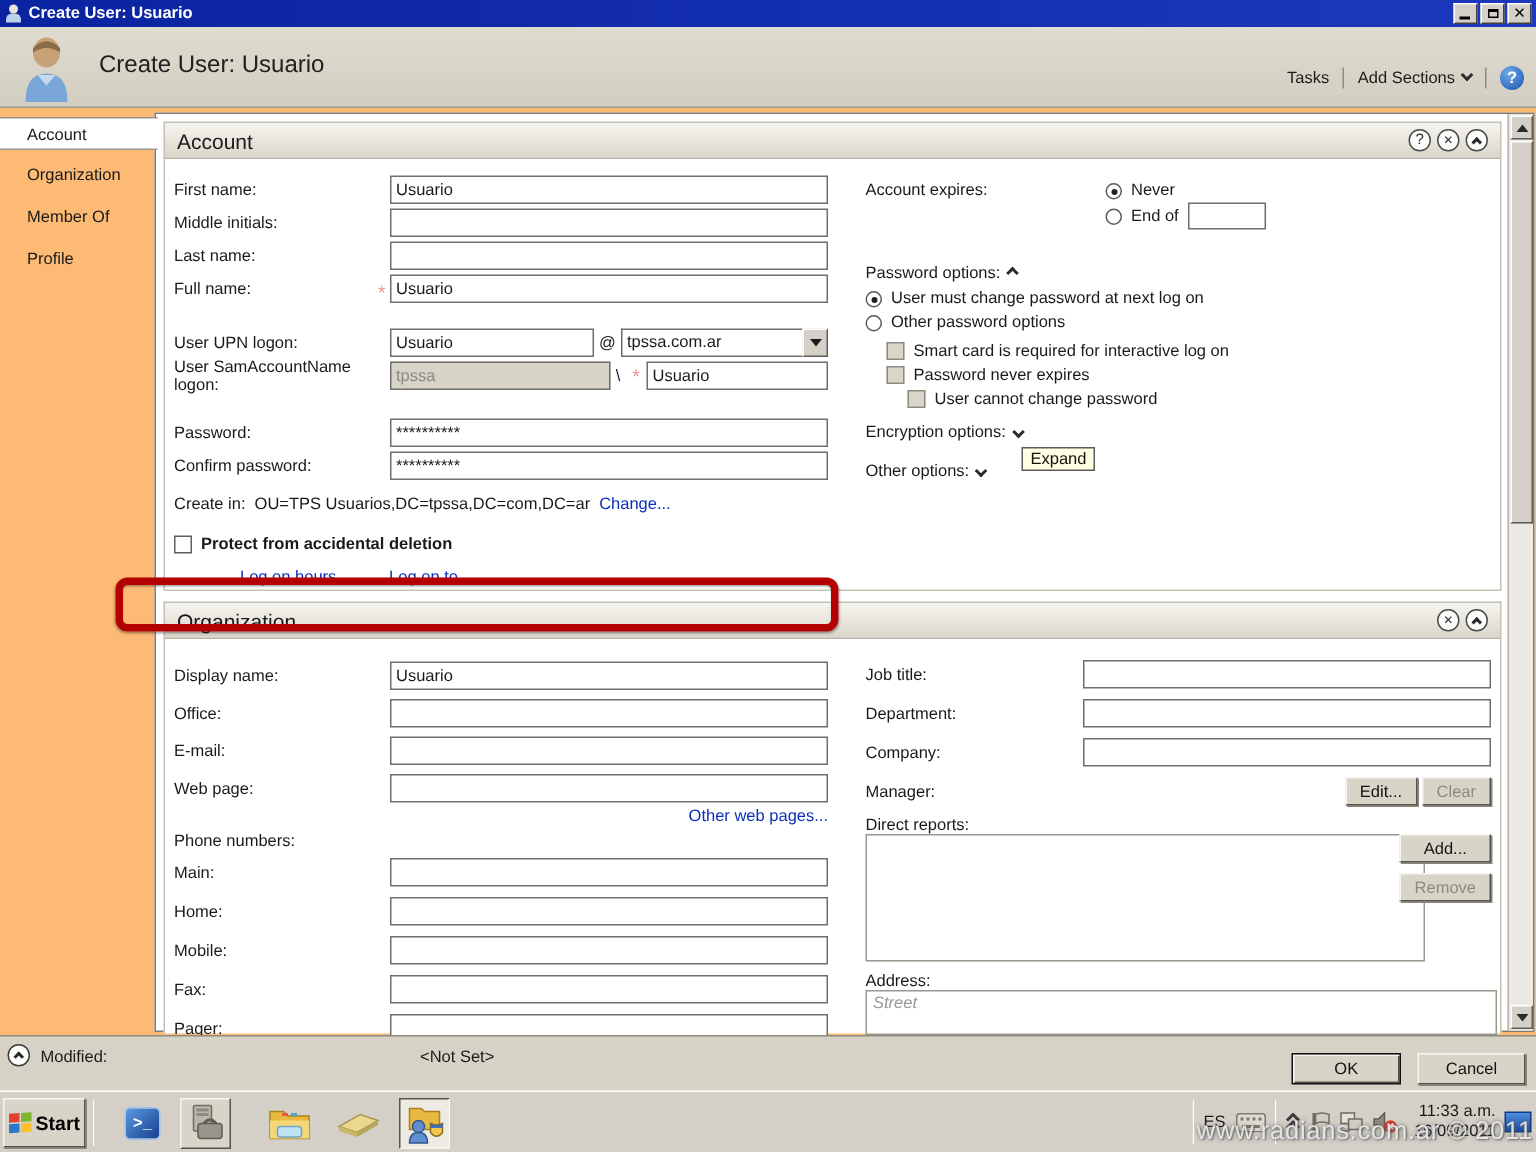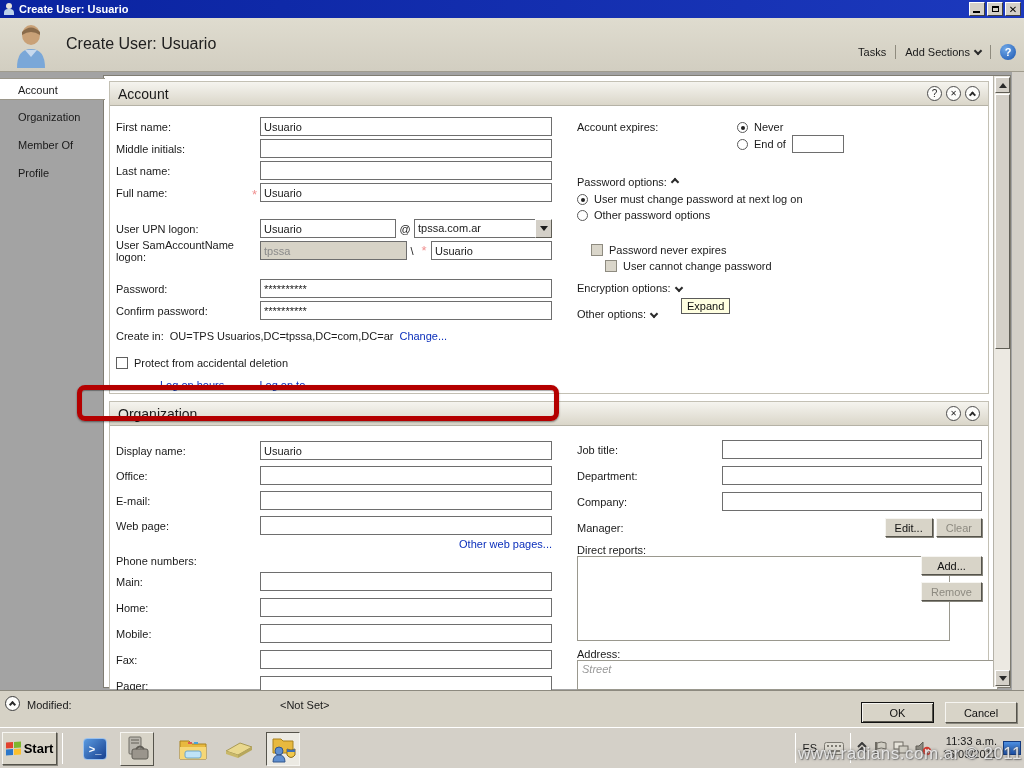--- a/index.html
+++ b/index.html
@@ -31,21 +31,21 @@
   .hdr-link { color:#1a1a1a; }
   .hdr-sep { width:1px; height:14px; background:#8f8b7e; }
   .help-circle { width:16px; height:16px; border-radius:50%;
     background:radial-gradient(circle at 35% 30%, #6fa8e8, #1a55b0); color:#fff;
     font-weight:bold; font-size:11px; display:flex; align-items:center; justify-content:center; }
   .chev { width:6px; height:6px; border-right:2px solid #2a2a2a; border-bottom:2px solid #2a2a2a; display:inline-block; }
   .chev.down { transform:rotate(45deg); margin-left:5px; vertical-align:2px; }
   .chev.up { transform:rotate(-135deg); margin-left:5px; vertical-align:-2px; }
 
   
-  .bodyarea { position:absolute; top:72px; left:0; right:12px; height:618px; background:#a3a3a3; }
+  .bodyarea { position:absolute; top:72px; left:0; right:0; height:618px; background:#fdba74; }
   .sidebar { position:absolute; left:0; top:0; width:104px; height:100%; }
   .side-item { height:22px; line-height:22px; padding-left:18px; margin-top:6px; color:#1a1a1a; cursor:default; }
   .side-item.sel { background:#ffffff; border-top:1px solid #9a968a; border-bottom:1px solid #9a968a; position:relative; z-index:3; width:105px; }
   .mainpanel { position:absolute; left:103px; right:1px; top:3px; bottom:2px; background:#fff;
     border:1px solid #7f7c72; }
 
   
   .vscroll { position:absolute; right:0; top:0; bottom:0; width:17px; background:#ece9e2; border-left:1px solid #b5b2a8; }
   .sbtn { position:absolute; left:1px; width:15px; height:16px; background:#d4d0c8;
     border:1px solid; border-color:#fff #5f5d55 #5f5d55 #fff; }
@@ -80,21 +80,21 @@
   .req-inline { width:14px; text-align:center; flex:none; color:#f09090; font-size:13px; }
   .combo { flex:1; display:flex; height:19px; }
   .combo-text { flex:1; border:1px solid #6e6e6e; border-right:none; background:#fff; padding:1px 3px; line-height:15px; }
   .combo-btn { width:17px; background:#d4d0c8; border:1px solid; border-color:#fff #5f5d55 #5f5d55 #fff;
     display:flex; align-items:center; justify-content:center; }
   .combo-btn i { width:0; height:0; border-left:4px solid transparent; border-right:4px solid transparent; border-top:5px solid #1a1a1a; }
 
   .gap14 { height:14px; } .gap16 { height:16px; } .gap6 { height:6px; } .gap12 { height:12px; } .gap8 { height:8px; }
   .createin { display:flex; align-items:center; height:16px; gap:6px; position:relative; z-index:4; }
   .link { color:#0b2fbb; cursor:pointer; }
-  .cbrow { display:flex; align-items:center; height:14px; }
+  .cbrow { display:flex; align-items:center; height:14px;font-weight:bold; }
   .cb { width:12px; height:12px; border:1px solid #5f5f5f; background:#fff; margin-right:6px; flex:none; }
   .cb.dis { background:#dad6ca; border-color:#8e8b80; }
   .linksrow { display:flex; gap:26px; height:14px; align-items:center;margin-left:44px; }
 
   
   .col-right { position:absolute; left:467px; top:0; right:6px; height:100%; }
   .arow { position:absolute; display:flex; align-items:center; height:16px; }
   .rad { width:11px; height:11px; border-radius:50%; border:1px solid #5a5a5a; background:#fff; margin-right:6px; flex:none; position:relative; }
   .rad.on::after { content:""; position:absolute; left:3px; top:3px; width:4px; height:4px; border-radius:50%; background:#222; }
   .endof-input { width:52px; height:18px; border:1px solid #6e6e6e; padding:0 3px; font:inherit; margin-left:6px; }
@@ -305,20 +305,24 @@
           <i class="chev up"></i>
         </div>
         <div class="arow" style="top:109px; left:0;">
           <span class="rad on"></span>
           <span>User must change password at next log on</span>
         </div>
         <div class="arow" style="top:125px; left:0;">
           <span class="rad"></span>
           <span>Other password options</span>
         </div>
+        <div class="arow" style="top:144px; left:14px;">
+          <span class="cb dis"></span>
+          <span>Smart card is required for interactive log on</span>
+        </div>
         <div class="arow" style="top:160px; left:14px;">
           <span class="cb dis"></span>
           <span>Password never expires</span>
         </div>
         <div class="arow" style="top:176px; left:28px;">
           <span class="cb dis"></span>
           <span>User cannot change password</span>
         </div>
 
         <div class="arow" style="top:198px; left:0;">

